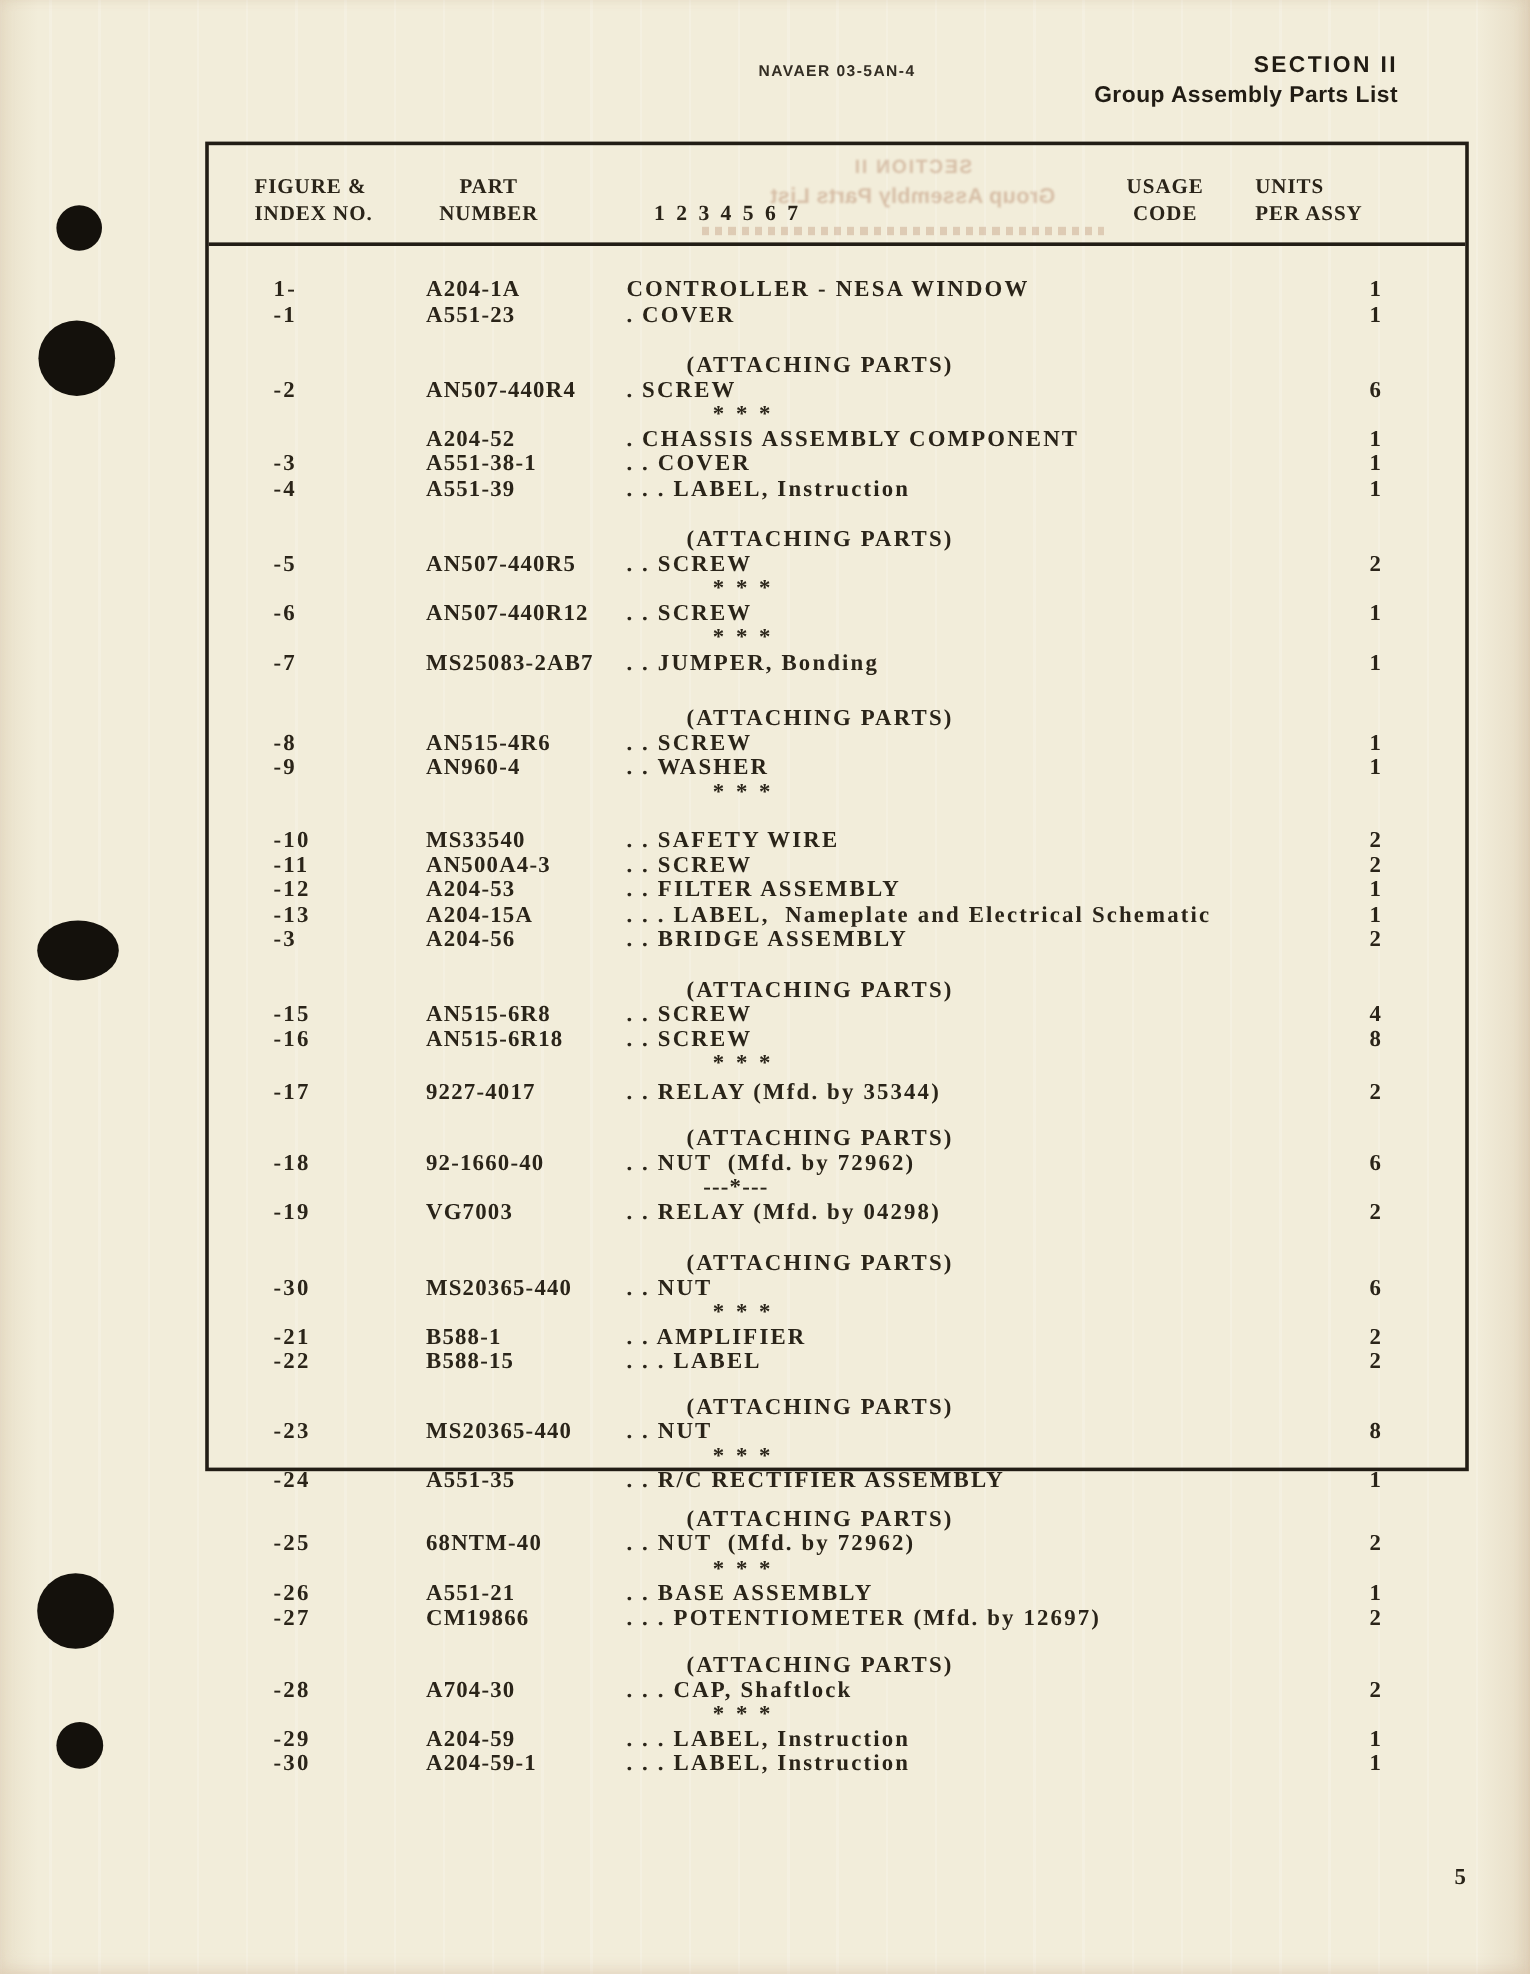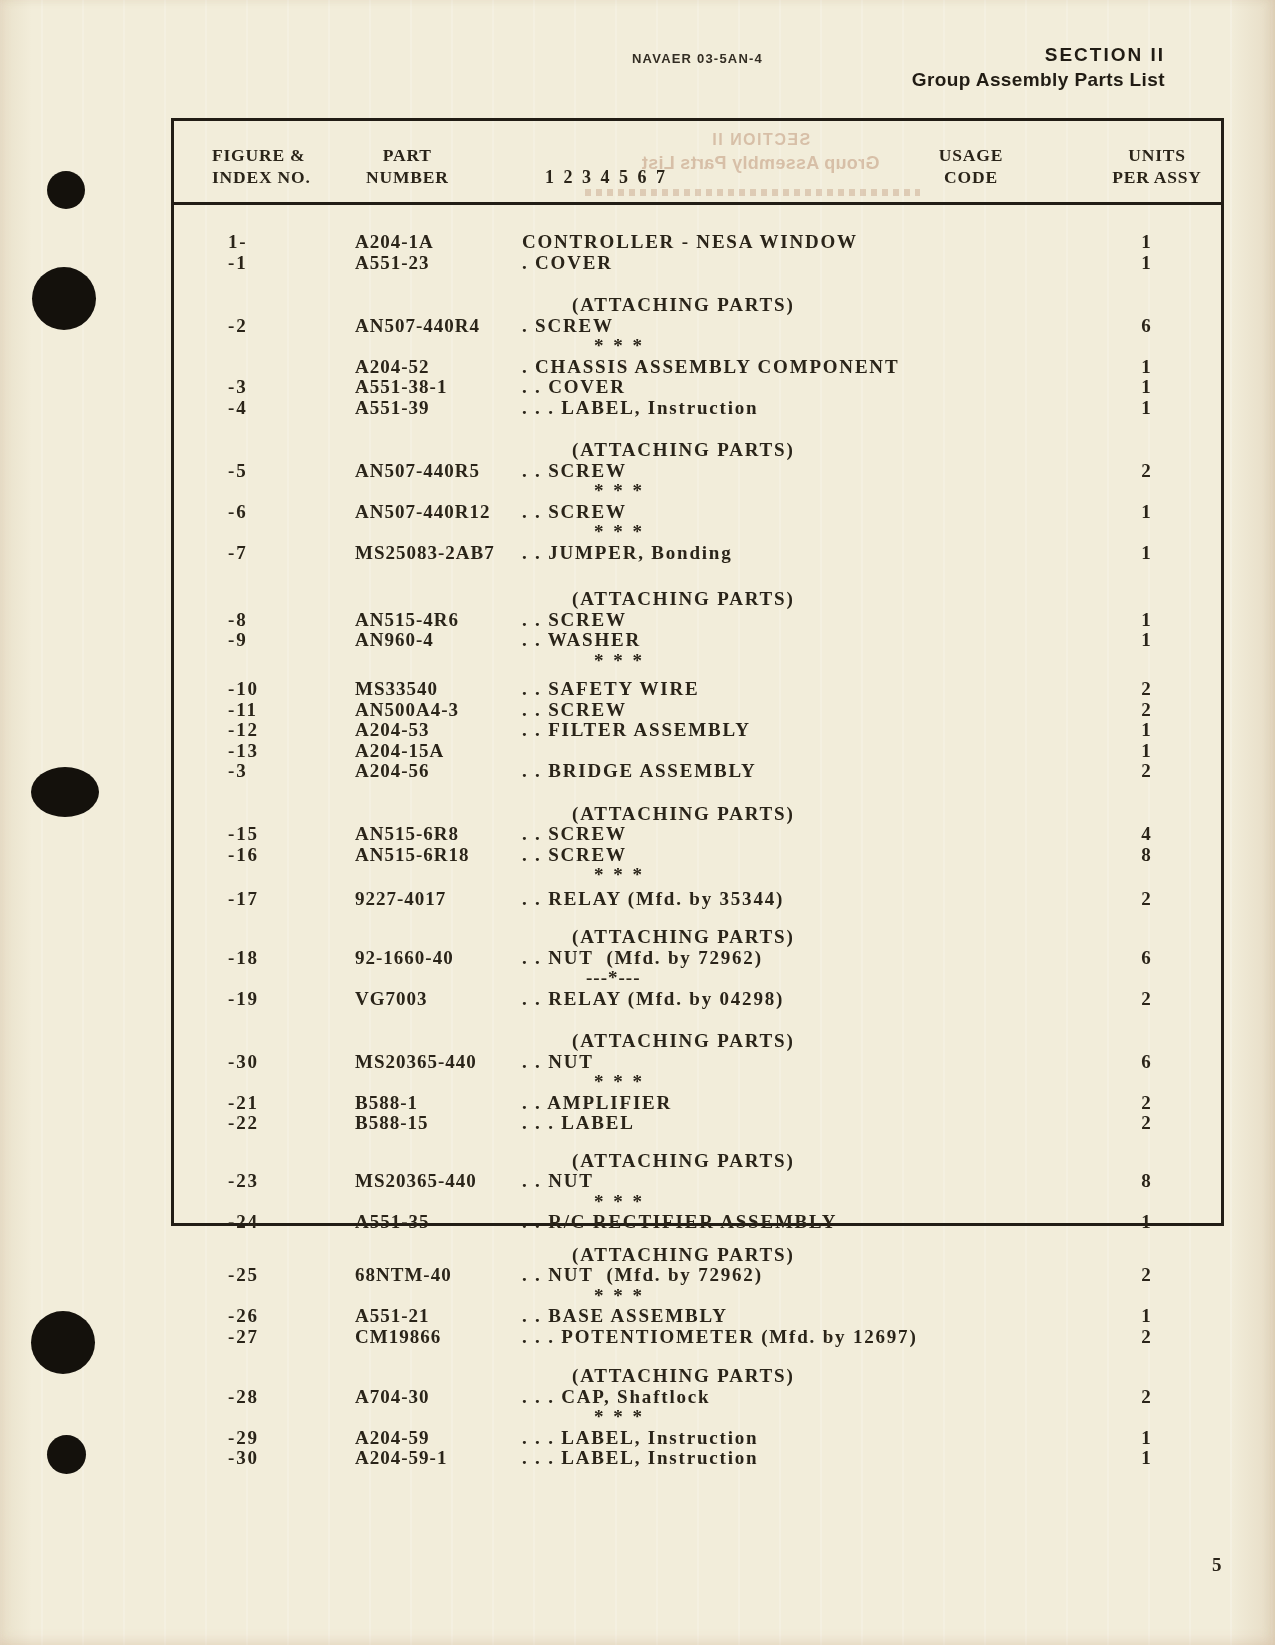--- a/index.html
+++ b/index.html
@@ -51,21 +51,21 @@
   }
   .thead { position:absolute; left:0; top:0; right:0; height:81px; border-bottom:3px solid #221d15; }
   .hcell {
     position:absolute; font-size:17.5px; font-weight:700; letter-spacing:.8px;
     line-height:22px; white-space:pre; color:#2a2419;
   }
   .hc1 { left:38px;  top:23px; text-align:left; }
   .hc2 { left:192px; top:23px; text-align:center; }
   .hc3 { left:371px; top:45px; font-size:18px; letter-spacing:2.5px; }
   .hc4 { left:727px; top:23px; width:140px; text-align:center; }
-  .hc5 { left:912px; top:23px; width:142px; text-align:center; }
+  .hc5 { left:872px; top:23px; width:142px; }
   
   .tbody { position:absolute; left:0; top:84px; right:0; padding-top:26px; }
   .row { position:relative; height:20.5px; font-weight:700; font-size:19px; }
   .row span { position:absolute; white-space:pre; letter-spacing:1.8px; }
   .c-index { left:54px;  width:100px; }
   .c-part  { left:181px; width:165px; letter-spacing:1px !important; }
   .c-desc  { left:348px; }
   .c-units { left:933px; width:80px; text-align:center; }
   .row.note .c-mid { left:398px; }
   .row.sep  .c-mid { left:420px; letter-spacing:2.5px !important; }
@@ -186,41 +186,42 @@
         </div>
         <div class="row item">
           <span class="c-index">-9</span>
           <span class="c-part">AN960-4</span>
           <span class="c-desc">. . WASHER</span>
           <span class="c-units">1</span>
         </div>
         <div class="row sep">
           <span class="c-mid">* * *</span>
         </div>
-        <div class="row item" style="margin-top: 8px;">
+        <div class="row item" style="margin-top: 20px;">
           <span class="c-index">-10</span>
           <span class="c-part">MS33540</span>
           <span class="c-desc">. . SAFETY WIRE</span>
           <span class="c-units">2</span>
         </div>
         <div class="row item">
           <span class="c-index">-11</span>
           <span class="c-part">AN500A4-3</span>
           <span class="c-desc">. . SCREW</span>
           <span class="c-units">2</span>
         </div>
         <div class="row item">
           <span class="c-index">-12</span>
           <span class="c-part">A204-53</span>
           <span class="c-desc">. . FILTER ASSEMBLY</span>
           <span class="c-units">1</span>
         </div>
         <div class="row item">
           <span class="c-index">-13</span>
           <span class="c-part">A204-15A</span>
+          <span class="c-desc">. . . LABEL,  Nameplate and Electrical Schematic</span>
           <span class="c-units">1</span>
         </div>
         <div class="row item">
           <span class="c-index">-3</span>
           <span class="c-part">A204-56</span>
           <span class="c-desc">. . BRIDGE ASSEMBLY</span>
           <span class="c-units">2</span>
         </div>
         <div class="row note" style="margin-top: 22px;">
           <span class="c-mid">(ATTACHING PARTS)</span>

